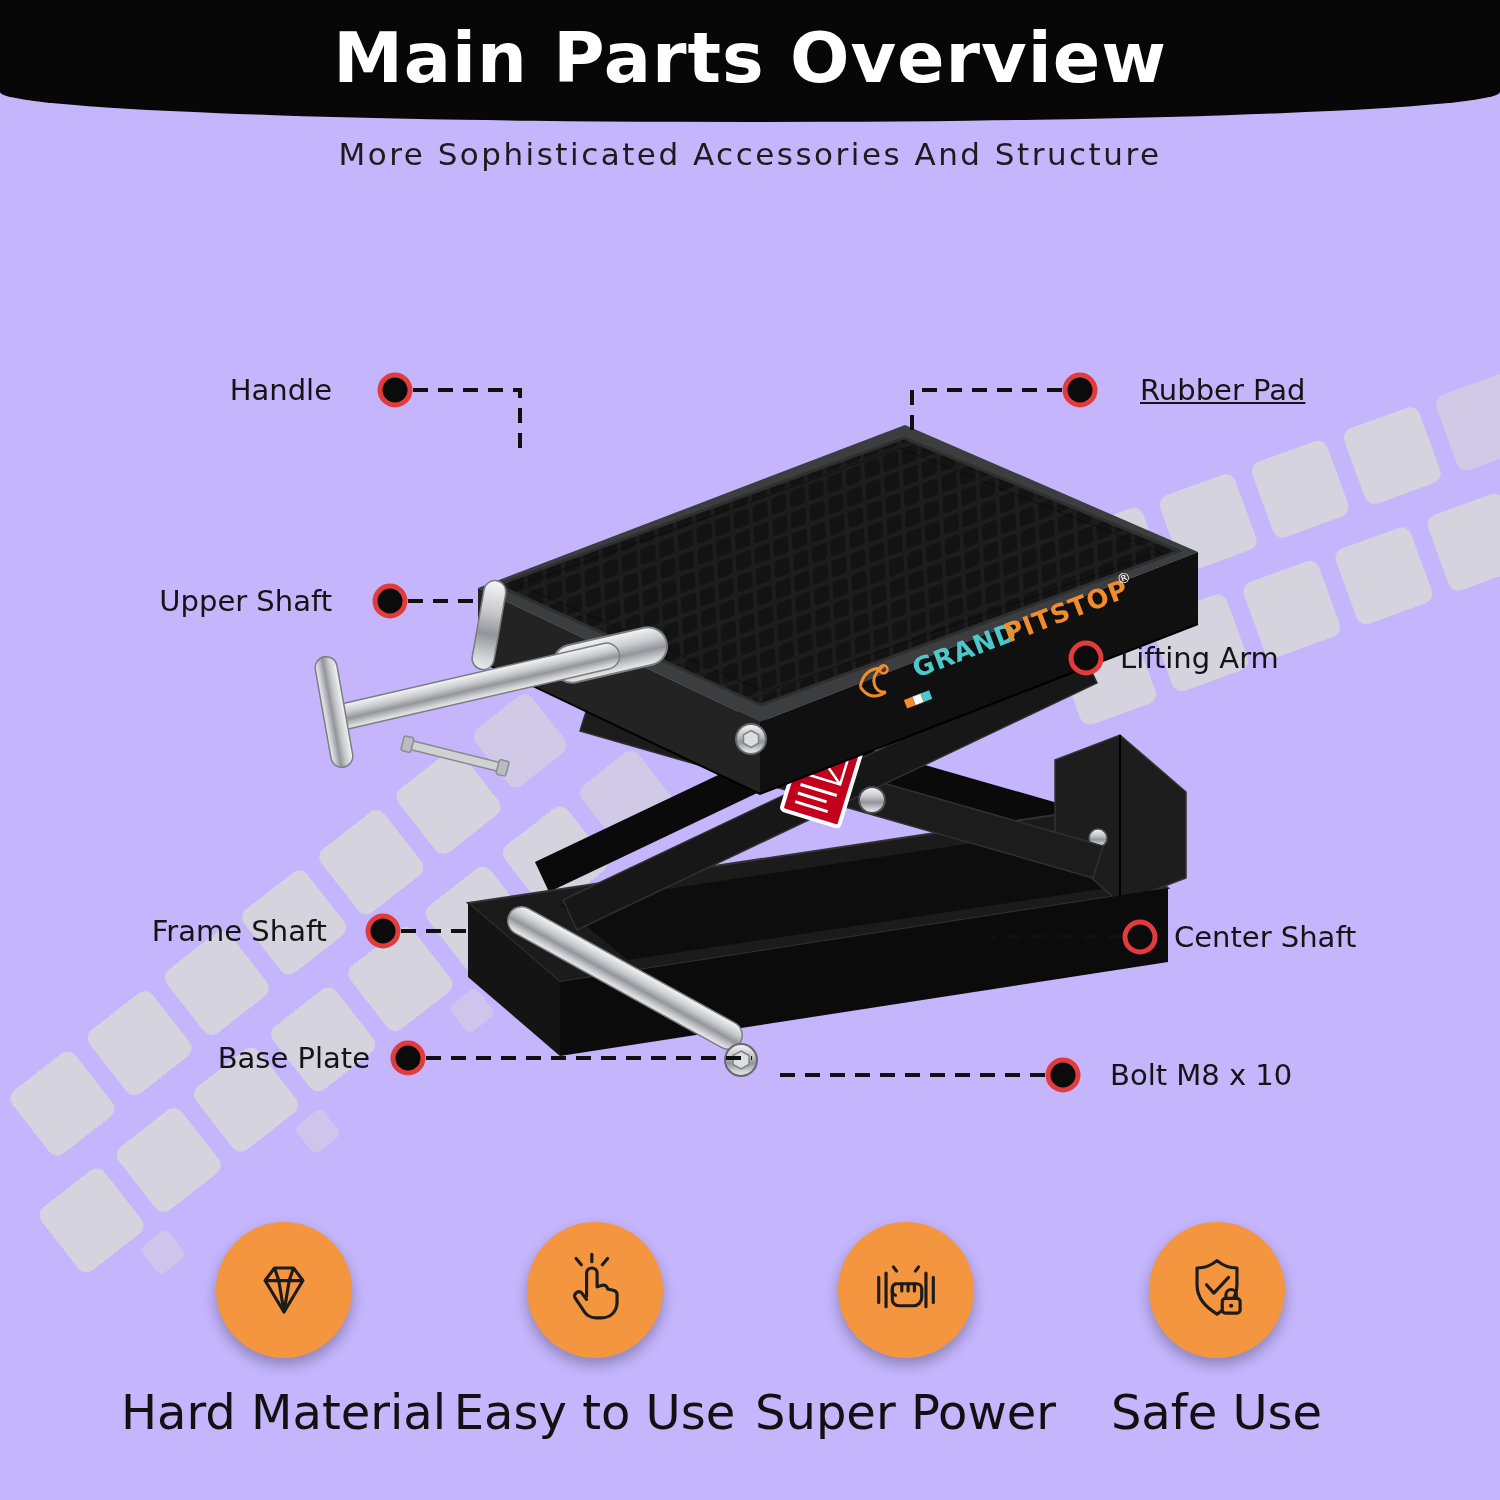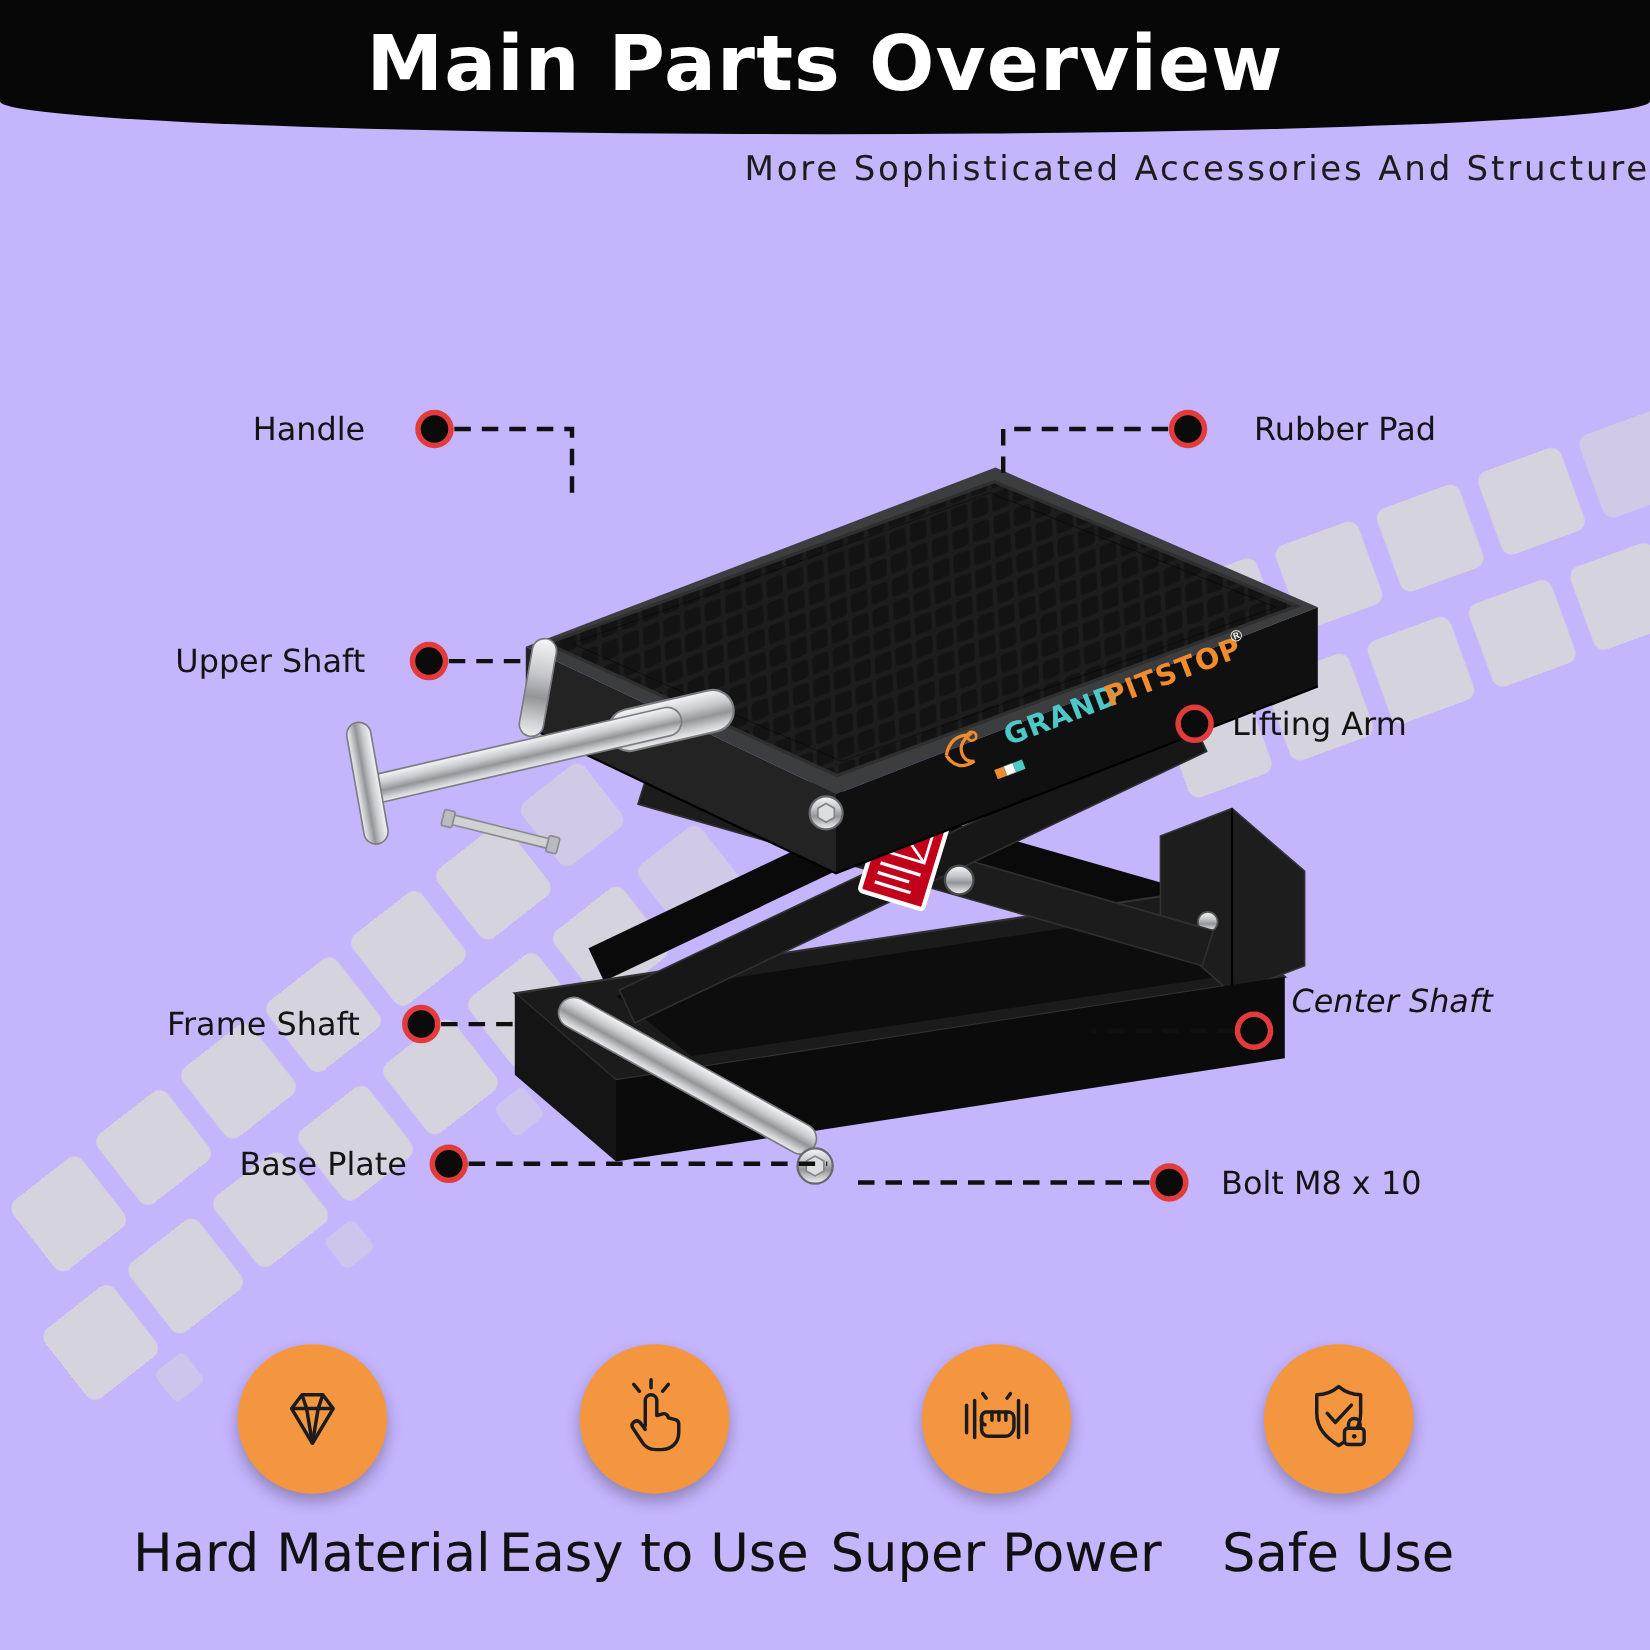--- a/index.html
+++ b/index.html
@@ -12,21 +12,21 @@
     left:0; top:0; width:1500px; height:122px;
     background:#070707;
     border-radius:0 0 50% 50% / 0 0 30px 30px;
     display:flex; align-items:center; justify-content:center;
   }
   .banner .title {
     color:#ffffff; font-size:70px; font-weight:700; letter-spacing:1px;
     padding-bottom:6px;
   }
   .subtitle {
-    top:136px; left:0; width:1500px; text-align:right;
+    top:136px; left:0; width:1500px; text-align:center;
     font-size:31px; letter-spacing:2.5px; color:#1c1c1c; font-weight:500;
   }
 
   .callout-label {
     font-size:29px; color:#141414; font-weight:500; white-space:nowrap;
     line-height:56px;
   }
   .ra { text-align:right; }
 
   .features {
@@ -207,25 +207,25 @@
       <circle cx="390" cy="601" r="15"></circle>
       <circle cx="1086" cy="658" r="15"></circle>
       <circle cx="383" cy="931" r="15"></circle>
       <circle cx="1140" cy="937" r="15"></circle>
       <circle cx="408" cy="1058" r="15"></circle>
       <circle cx="1063" cy="1075" r="15"></circle>
     </g>
   </svg>
 
   <div class="abs callout-label ra" style="top:362px; right:1168px;">Handle</div>
-  <div class="abs callout-label" style="top:362px; left:1140px;">Rubber Pad</div>
+  <div class="abs callout-label" style="top:362px; left:1140px;text-decoration:underline;">Rubber Pad</div>
   <div class="abs callout-label ra" style="top:573px; right:1168px;">Upper Shaft</div>
   <div class="abs callout-label" style="top:630px; left:1120px;">Lifting Arm</div>
   <div class="abs callout-label ra" style="top:903px; right:1173px;">Frame Shaft</div>
-  <div class="abs callout-label" style="top:882px; left:1174px;font-style:italic;">Center Shaft</div>
+  <div class="abs callout-label" style="top:909px; left:1174px;">Center Shaft</div>
   <div class="abs callout-label ra" style="top:1030px; right:1130px;">Base Plate</div>
   <div class="abs callout-label" style="top:1047px; left:1110px;">Bolt M8 x 10</div>
 
   <div class="abs features">
 
     <div class="feature">
       <div class="feature-circle">
         <svg width="84" height="84" viewBox="0 0 80 80">
           <g fill="none" stroke="#1c1c1c" stroke-width="3" stroke-linejoin="round">
             <polygon points="22,31 31,19 49,19 58,31 40,61"></polygon>

